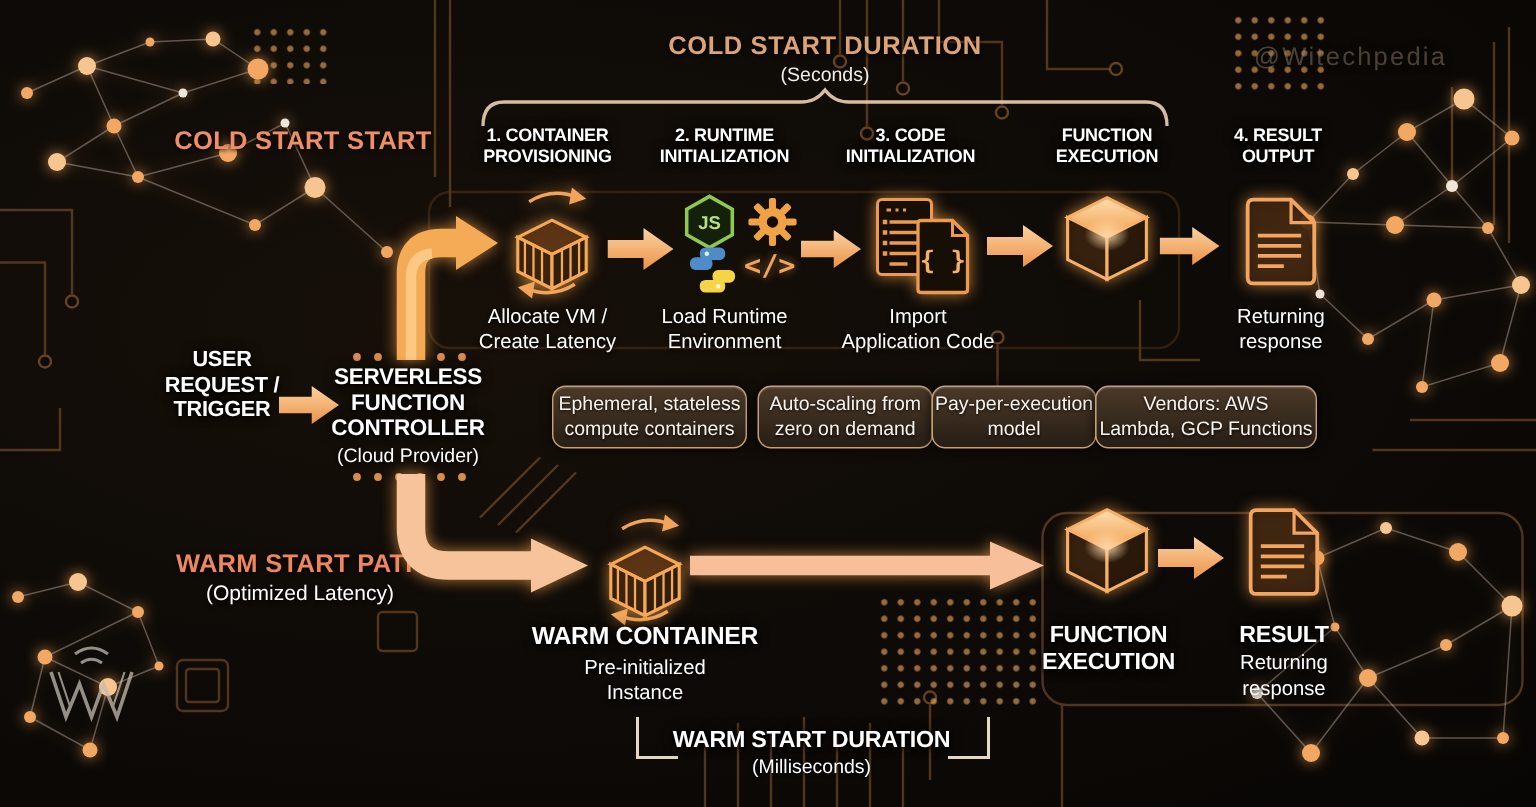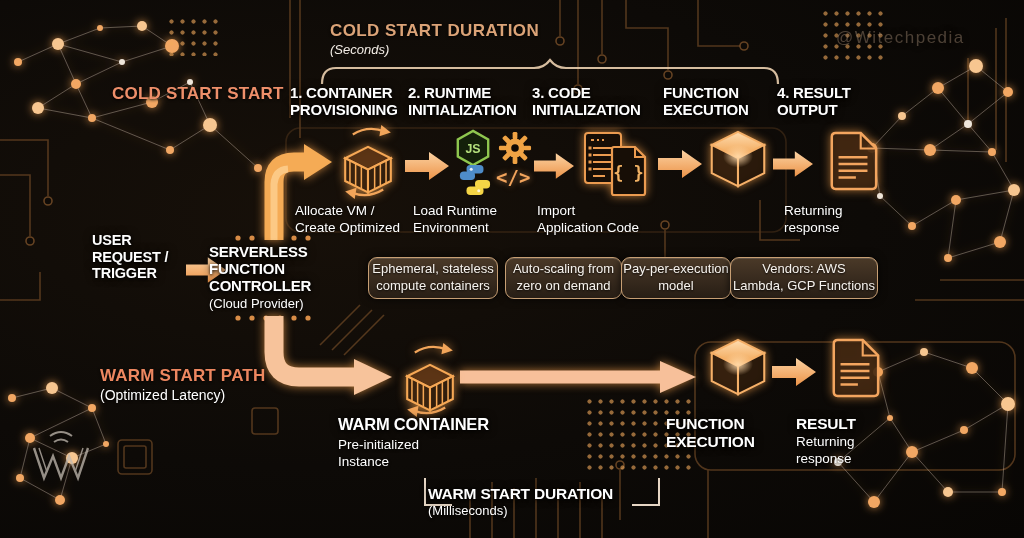--- a/index.html
+++ b/index.html
@@ -2,31 +2,31 @@
 <html><head>
 <meta charset="utf-8">
 <style>
   html,body{margin:0;padding:0;background:#000;}
   #stage{
     position:relative;width:1024px;height:538px;overflow:hidden;
     background:radial-gradient(ellipse at 30% 40%, #171009 0%, #0d0a07 55%, #080604 100%);
     font-family:"Liberation Sans", sans-serif;color:#fff;
   }
   .abs{position:absolute;}
-  .ctr{text-align:left;}
+  .ctr{text-align:center;}
   .pre{white-space:pre-line;}
-  .hdr{font-weight:700;font-size:15px;line-height:1.14;letter-spacing:-0.2px;
+  .hdr{font-weight:700;font-size:12px;line-height:1.14;letter-spacing:-0.2px;
        text-shadow:0 1px 3px rgba(0,0,0,.9), 0 0 8px rgba(0,0,0,.8);}
   .cap{font-size:13.5px;line-height:1.28;text-shadow:0 1px 3px rgba(0,0,0,.9);}
   .path-title{font-weight:700;font-size:17px;letter-spacing:.2px;color:#ee8f6a;
        text-shadow:0 1px 3px rgba(0,0,0,.9);}
   .path-sub{font-size:14px;color:#fff;margin-top:1px;text-shadow:0 1px 3px rgba(0,0,0,.9);}
   .dur-title{font-weight:700;font-size:17px;letter-spacing:.4px;color:#dba377;
        text-shadow:0 1px 3px rgba(0,0,0,.9);}
-  .dur-sub{font-size:13px;color:#f3ede6;margin-top:1px;font-style:italic;}
+  .dur-sub{font-size:13px;color:#f3ede6;margin-top:1px;}
   .badge{
     display:flex;align-items:center;justify-content:center;
     background:linear-gradient(180deg, rgba(78,60,42,.94), rgba(41,31,22,.94));
     border:1.4px solid #c79f74;border-radius:9px;
     box-shadow:0 0 8px rgba(0,0,0,.75), inset 0 1px 0 rgba(255,255,255,.14);
     font-size:13px;line-height:1.28;text-align:center;color:#f7f3ee;
     text-shadow:0 1px 2px rgba(0,0,0,.8);
   }
   .watermark{font-size:17px;letter-spacing:1.5px;color:rgba(172,146,122,.42);
     text-shadow:0 0 6px rgba(0,0,0,.5);}
@@ -332,21 +332,21 @@
       <use href="#cubeIcon"></use>
     </svg>
   <svg class="abs" style="left:773px;top:149px" width="40" height="30">
       <use href="#blockArrow"></use>
     </svg>
   <svg class="abs glowsvg" style="left:826px;top:130px" width="54" height="62">
       <use href="#docIcon"></use>
     </svg>
 
   <div class="abs ctr cap pre" style="left:295px;top:202px;width:140px">Allocate VM /
-Create Optimized</div>
+Create Latency</div>
   <div class="abs ctr cap pre" style="left:413px;top:202px;width:140px">Load Runtime
 Environment</div>
   <div class="abs ctr cap pre" style="left:537px;top:202px;width:150px">Import
 Application Code</div>
   <div class="abs ctr cap pre" style="left:784px;top:202px;width:140px">Returning
 response</div>
 
   <div class="abs ctr" style="left:92px;top:232px;width:112px">
     <div class="hdr pre" style="font-size:14.5px">USER
 REQUEST /

